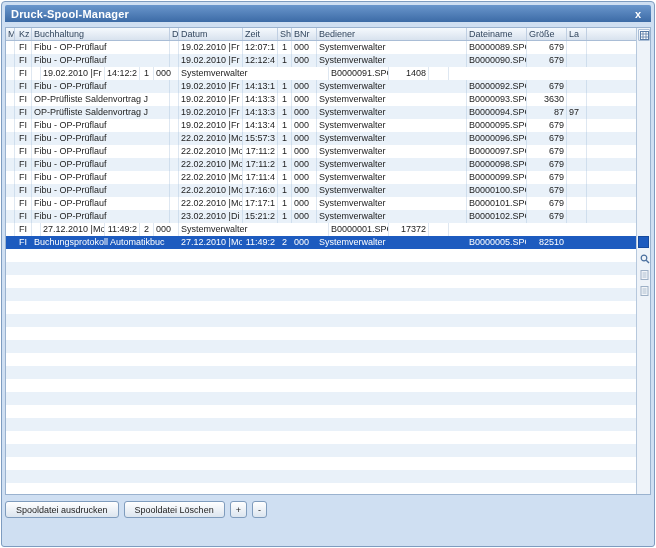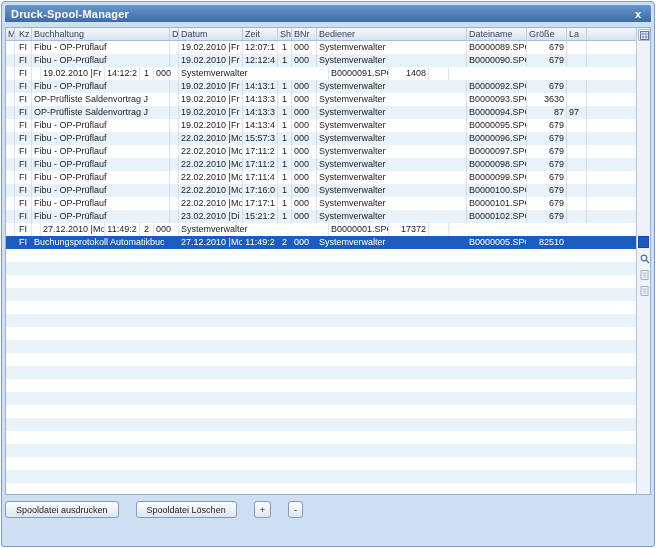--- a/index.html
+++ b/index.html
@@ -29,41 +29,41 @@
   .tr.selected { background:var(--selection,#1d5bbf); }
   .td { font-size:9px; line-height:12px; padding:0 2px; color:#1c1c1c;
         border-right:1px solid rgba(160,185,215,.35);
         white-space:nowrap; overflow:hidden; }
   .tr.selected .td { color:#fff; border-right-color:transparent; }
   .tr.empty { border:none; }
 
   .col-m{width:9px} .col-kz{width:17px; padding-left:4px}
   .col-bezeichnung{width:138px} .col-d{width:9px}
   .col-datum{width:64px; }
-  .col-zeit{width:35px; text-align:center}
+  .col-zeit{width:35px; text-align:right}
   .col-shr{width:14px; text-align:center}
   .col-bn{width:25px}
   .col-bediener{width:150px}
   .col-dateiname{width:60px}
   .col-groesse{width:40px; text-align:right}
   .col-la{width:20px}
   .col-filler{flex:1; border-right:none}
 
   .rail { width:14px; flex:0 0 14px; border-left:1px solid #b6c8dd;
           background:#eef3f9; position:relative; }
   .rail-btn { position:absolute; left:1px; width:12px; height:12px;
               display:flex; align-items:center; justify-content:center;
               background:linear-gradient(#fbfdff,#dde6f0);
               border:1px solid #a9bdd6; border-radius:1px; }
   .rail-ico { position:absolute; left:2px; width:11px; height:12px;
               display:flex; align-items:center; justify-content:center; }
   .thumb { position:absolute; left:1px; top:208px; width:11px; height:12px;
            background:var(--selection,#1d5bbf); border:1px solid #164a9e; }
 
-  .buttonbar { margin-top:6px; display:flex; align-items:flex-end;gap:12px; }
+  .buttonbar { margin-top:6px; display:flex; align-items:flex-end; }
   .btn { height:17px; font-family:"Liberation Sans", sans-serif; font-size:9px;
          color:#222; padding:0 10px; margin-right:5px;
          background:linear-gradient(#ffffff,#dce5ef);
          border:1px solid #7f9cbd; border-radius:3px; cursor:default; }
   .btn.small { padding:0 5px; min-width:15px; }
 </style>
 </head>
 <body>
 
 <div class="window">

